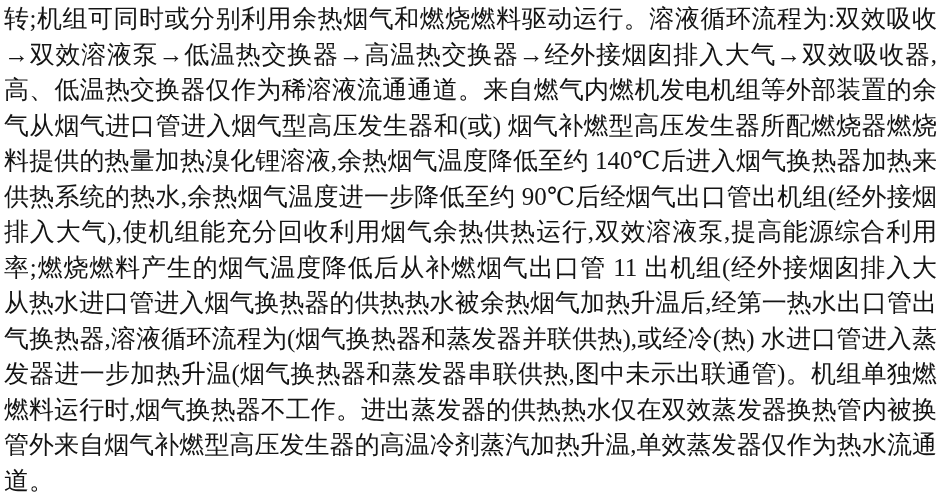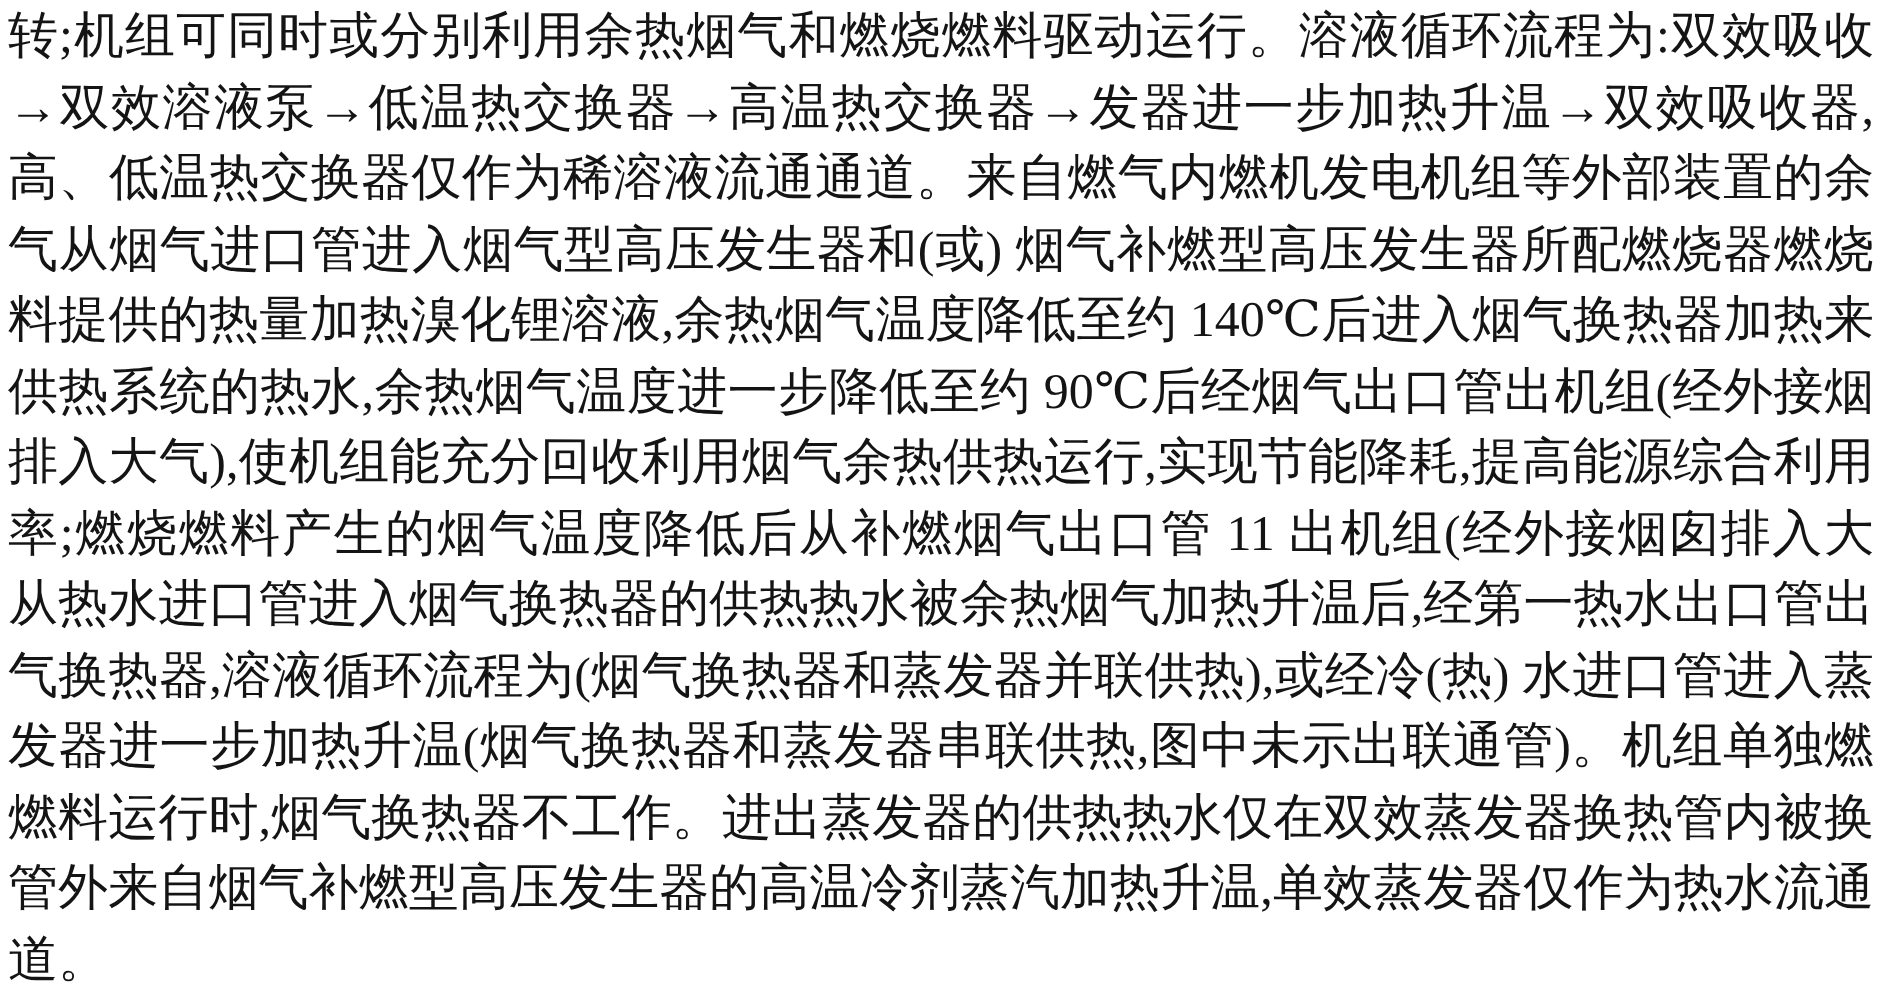--- a/index.html
+++ b/index.html
@@ -34,26 +34,26 @@
   .line.last {
     text-align: left;
     text-align-last: left;
   }
 </style>
 </head>
 <body>
 
 <div class="page">
   <p class="line">转;机组可同时或分别利用余热烟气和燃烧燃料驱动运行。溶液循环流程为:双效吸收器</p>
-  <p class="line">→双效溶液泵→低温热交换器→高温热交换器→发器进一步加热升温→双效吸收器,</p>
+  <p class="line">→双效溶液泵→低温热交换器→高温热交换器→经外接烟囱排入大气→双效吸收器,</p>
   <p class="line">高、低温热交换器仅作为稀溶液流通通道。来自燃气内燃机发电机组等外部装置的余热烟</p>
   <p class="line">气从烟气进口管进入烟气型高压发生器和(或) 烟气补燃型高压发生器所配燃烧器燃烧燃</p>
   <p class="line">料提供的热量加热溴化锂溶液,余热烟气温度降低至约 140℃后进入烟气换热器加热来自</p>
   <p class="line">供热系统的热水,余热烟气温度进一步降低至约 90℃后经烟气出口管出机组(经外接烟囱</p>
-  <p class="line">排入大气),使机组能充分回收利用烟气余热供热运行,实现节能降耗,提高能源综合利用</p>
+  <p class="line">排入大气),使机组能充分回收利用烟气余热供热运行,双效溶液泵,提高能源综合利用</p>
   <p class="line">率;燃烧燃料产生的烟气温度降低后从补燃烟气出口管 11 出机组(经外接烟囱排入大气)。</p>
   <p class="line">从热水进口管进入烟气换热器的供热热水被余热烟气加热升温后,经第一热水出口管出烟</p>
   <p class="line">气换热器,溶液循环流程为(烟气换热器和蒸发器并联供热),或经冷(热) 水进口管进入蒸</p>
   <p class="line">发器进一步加热升温(烟气换热器和蒸发器串联供热,图中未示出联通管)。机组单独燃烧</p>
   <p class="line">燃料运行时,烟气换热器不工作。进出蒸发器的供热热水仅在双效蒸发器换热管内被换热</p>
   <p class="line">管外来自烟气补燃型高压发生器的高温冷剂蒸汽加热升温,单效蒸发器仅作为热水流通通</p>
   <p class="line last">道。</p>
 </div>
 
 </body></html>

